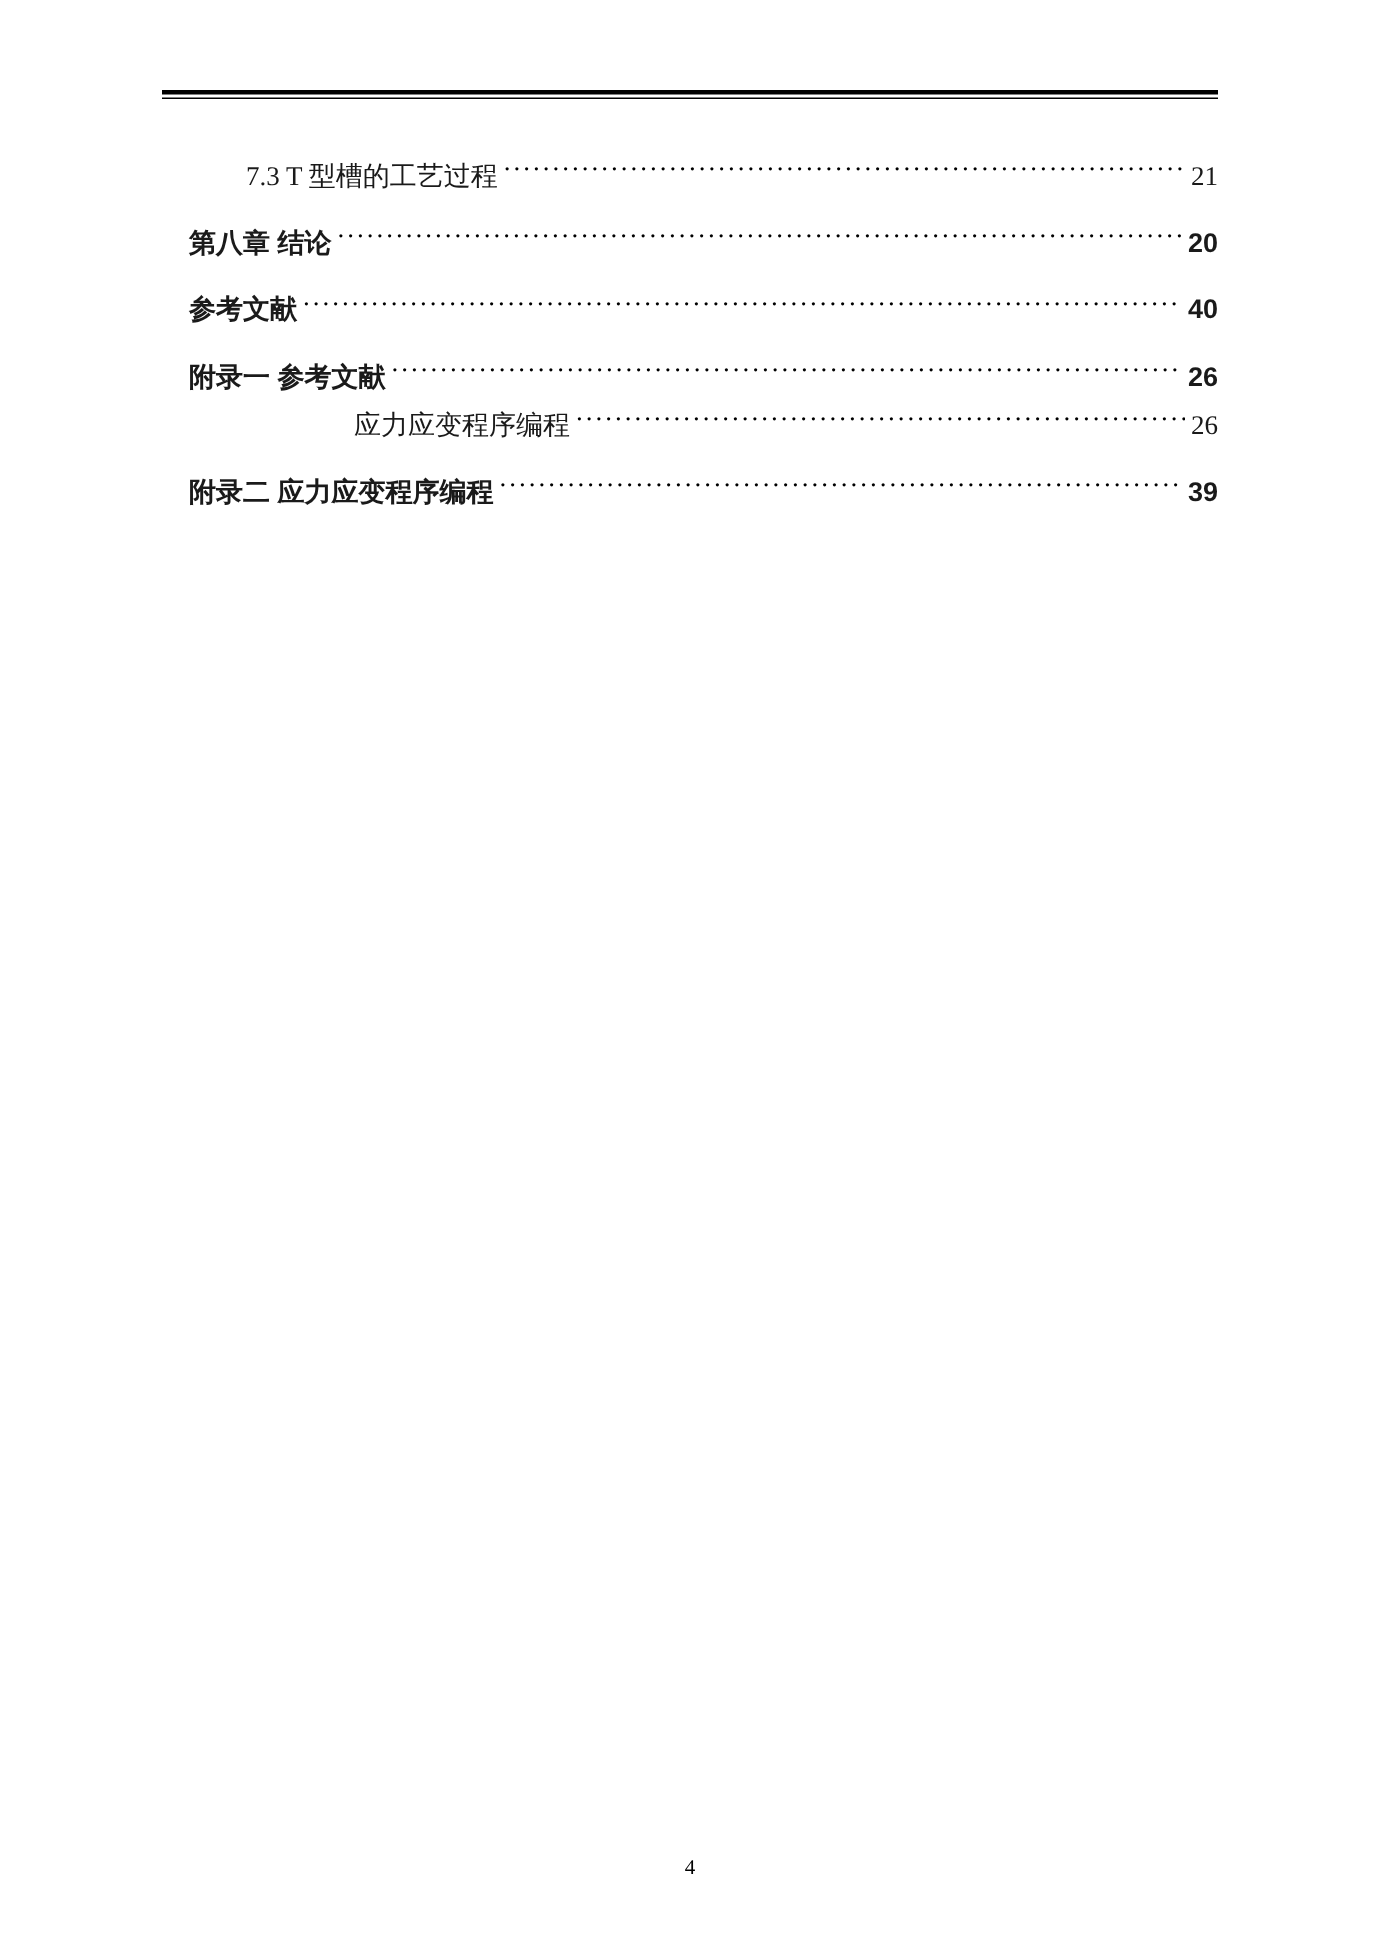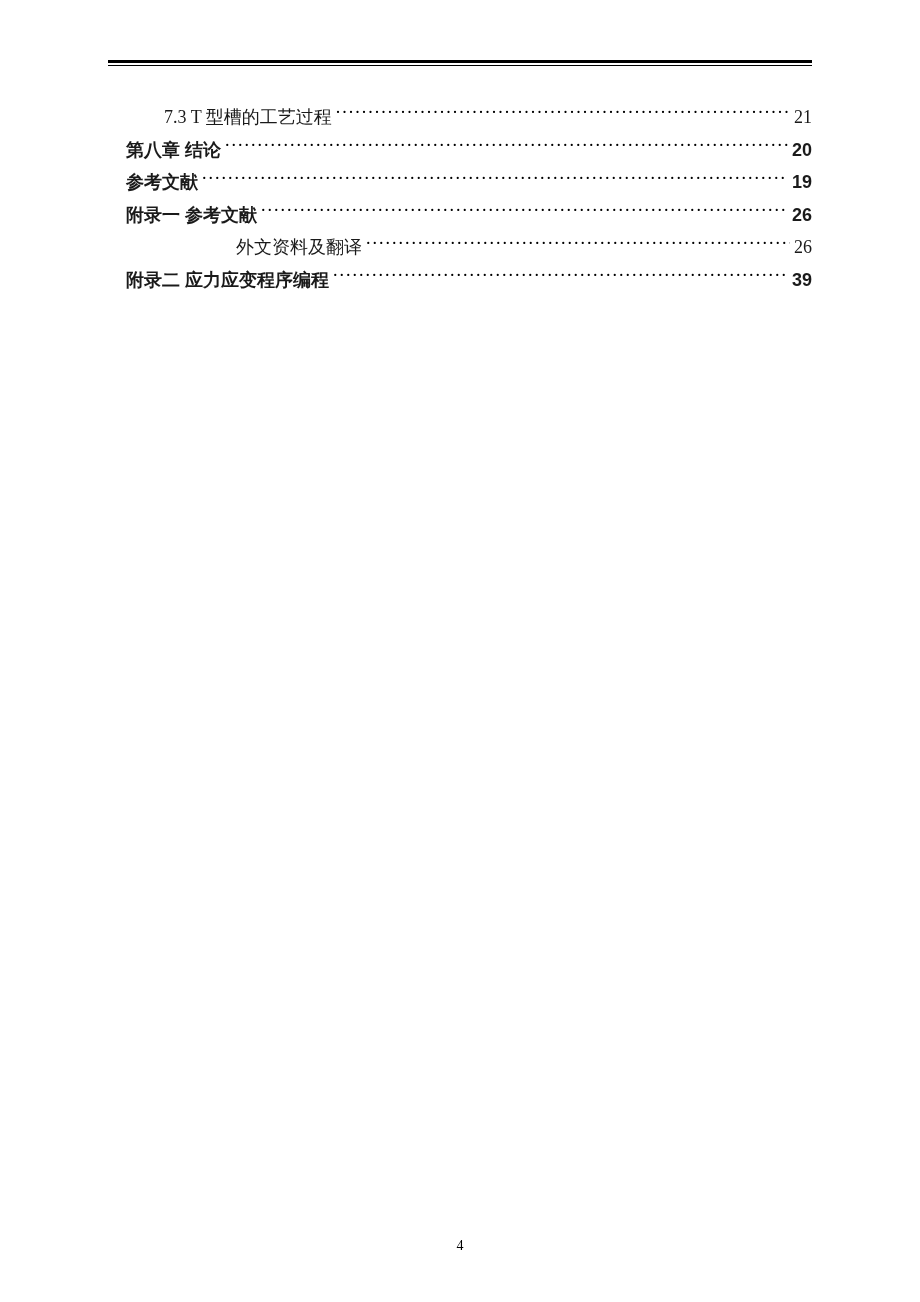--- a/index.html
+++ b/index.html
@@ -22,21 +22,21 @@
     color: #1a1a1a;
   }
   .toc-row {
     display: flex;
     align-items: baseline;
     line-height: 1.7;
     margin-bottom: 2px;
     white-space: nowrap;
   }
   .toc-row.bold .toc-title,
-  .toc-row.bold .toc-page { font-weight: 700; font-family: "SimHei", "Heiti SC", sans-serif; }
+  .toc-row.bold .toc-page { font-weight: 700; font-family: "SimHei", "Heiti SC", sans-serif; margin-top: 12px; }
   .toc-title { flex: 0 0 auto; }
   .toc-leader {
     flex: 1 1 auto;
     overflow: hidden;
     position: relative;
     height: 1em;
     margin: 0 4px;
   }
   .toc-leader::after {
     content: "........................................................................................................................................................................................................";
@@ -75,29 +75,29 @@
         <span class="toc-page">21</span>
       </div>
       <div class="toc-row indent-0 bold">
         <span class="toc-title">第八章  结论</span>
         <span class="toc-leader"></span>
         <span class="toc-page">20</span>
       </div>
       <div class="toc-row indent-0 bold">
         <span class="toc-title">参考文献</span>
         <span class="toc-leader"></span>
-        <span class="toc-page">19</span>
+        <span class="toc-page">40</span>
       </div>
       <div class="toc-row indent-0 bold">
         <span class="toc-title">附录一    参考文献</span>
         <span class="toc-leader"></span>
         <span class="toc-page">26</span>
       </div>
       <div class="toc-row indent-2">
-        <span class="toc-title">外文资料及翻译</span>
+        <span class="toc-title">应力应变程序编程</span>
         <span class="toc-leader"></span>
         <span class="toc-page">26</span>
       </div>
       <div class="toc-row indent-0 bold">
         <span class="toc-title">附录二    应力应变程序编程</span>
         <span class="toc-leader"></span>
         <span class="toc-page">39</span>
       </div>
     </div>
 

